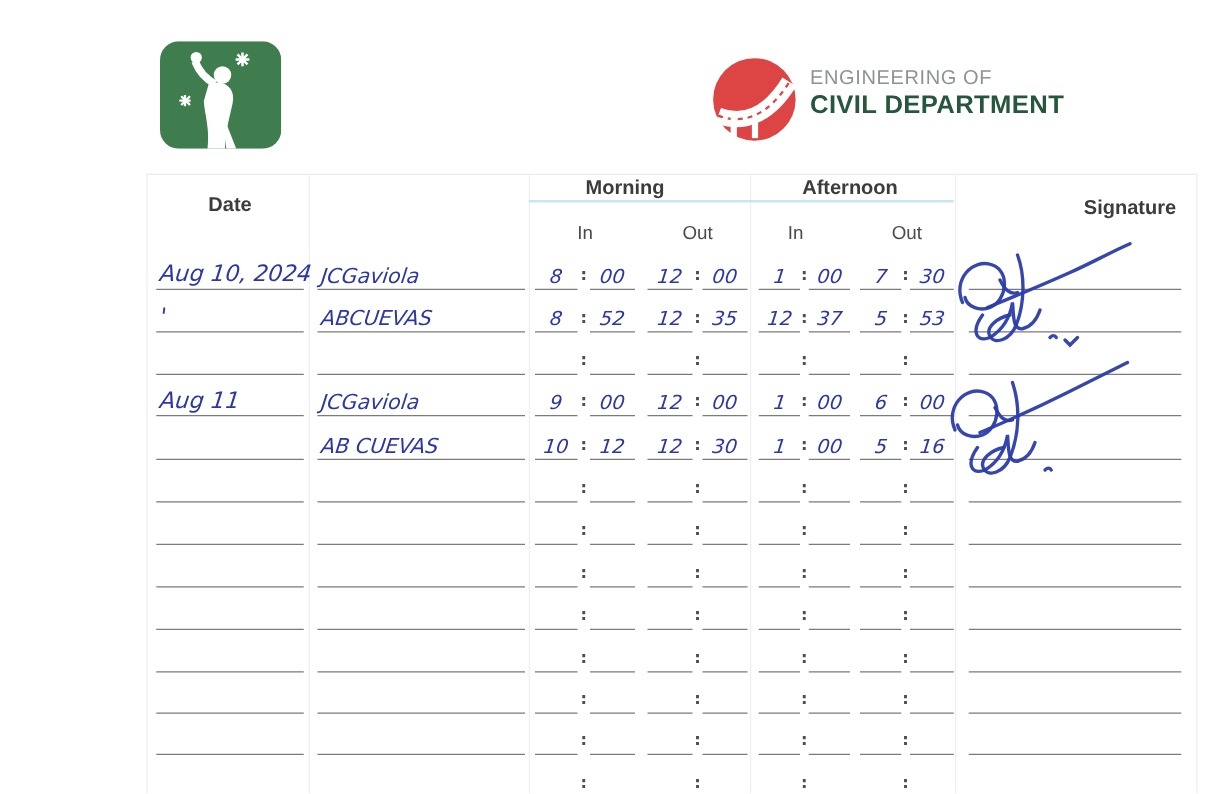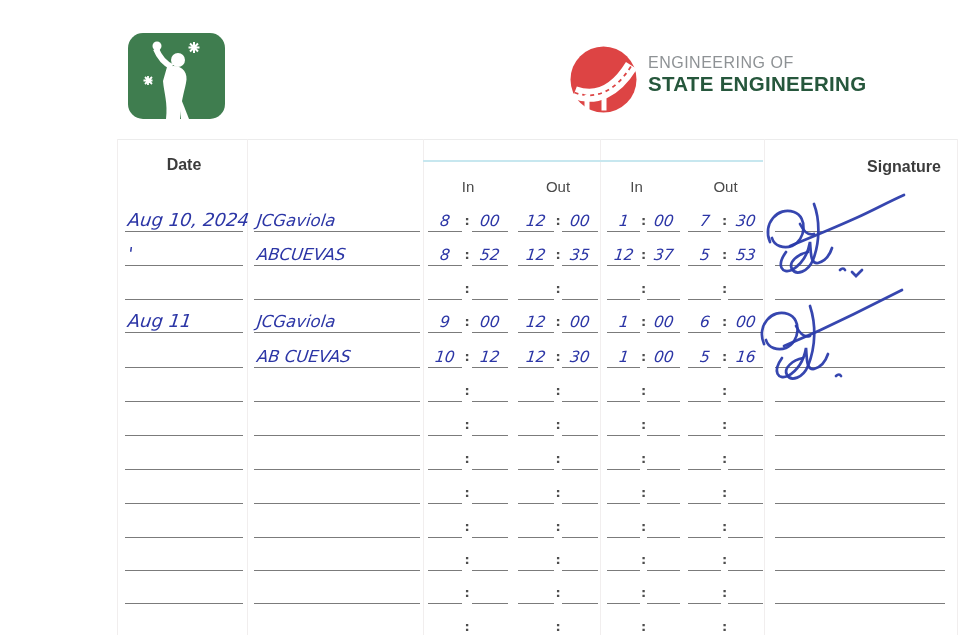--- a/index.html
+++ b/index.html
@@ -62,33 +62,35 @@
     <svg width="67" height="67" viewBox="-33.5 -33.5 67 67">
       <circle r="33" fill="#dd4444"></circle>
       <path d="M-29,13 C-8,21 12,12 28,-14" stroke="#fff" stroke-width="13" fill="none"></path>
       <path d="M-29,13 C-8,21 12,12 28,-14" stroke="#dd4444" stroke-width="1.8" stroke-dasharray="4 4" fill="none"></path>
       <rect x="-19" y="15" width="5" height="15" fill="#fff"></rect>
       <rect x="-2" y="17" width="5" height="14" fill="#fff"></rect>
     </svg>
   </div>
   <div class="ce-text">
     <span class="ce-line1">ENGINEERING OF</span>
-    <span class="ce-line2">STATE ENGINEERING</span>
+    <span class="ce-line2">CIVIL DEPARTMENT</span>
   </div>
 
   <div class="topline"></div>
   <div class="vline" style="left:117px"></div>
   <div class="vline" style="left:247px"></div>
   <div class="vline" style="left:423px"></div>
   <div class="vline" style="left:600px"></div>
   <div class="vline" style="left:764px"></div>
   <div class="vline" style="left:957px"></div>
   <div class="blueline"></div>
 
   <div class="hcell" style="left:125px;width:118px;top:156px">Date</div>
+  <div class="hcell" style="left:420px;width:160px;top:142px">Morning</div>
+  <div class="hcell" style="left:600px;width:160px;top:142px">Afternoon</div>
   <div class="hcell" style="left:819px;width:170px;top:158px">Signature</div>
   <div class="hsub" style="left:428px;width:80px;top:178px">In</div>
   <div class="hsub" style="left:518px;width:80px;top:178px">Out</div>
   <div class="hsub" style="left:600px;width:73px;top:178px">In</div>
   <div class="hsub" style="left:688px;width:75px;top:178px">Out</div>
 
   <div id="rows">
       <div class="row" style="top: 200px;">
         <div class="seg left" style="left: 125px; width: 118px;">
           <span class="hw hw-date">Aug 10, 2024</span>

